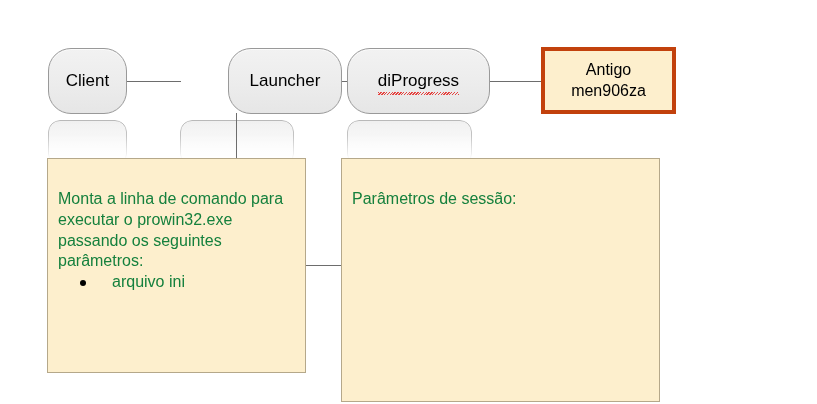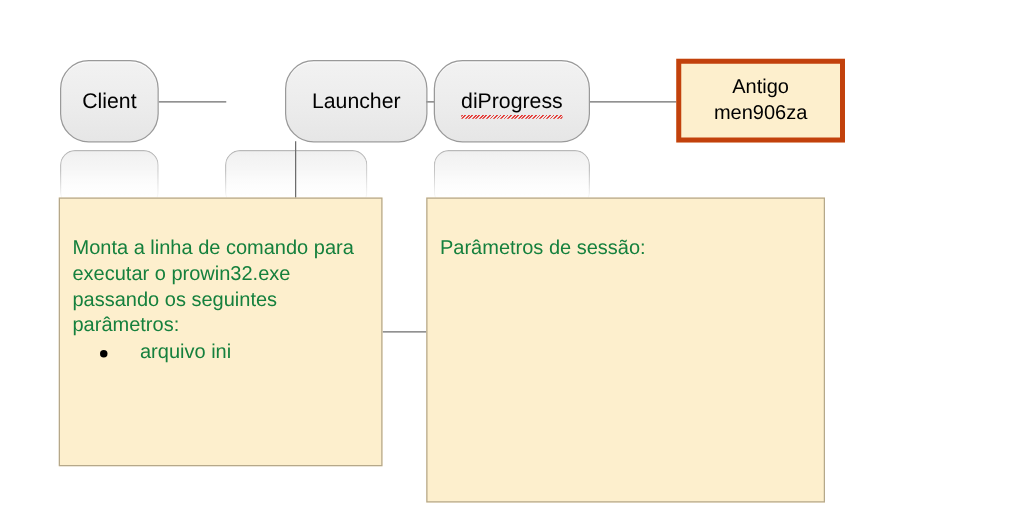--- a/index.html
+++ b/index.html
@@ -140,21 +140,21 @@
   <div class="conn conn-h" style="left:306px; top:265px; width:36px;"></div>
 
   <div class="node node-round" style="left:48px; top:48px; width:79px; height:66px;">
     <span>Client</span>
   </div>
 
   <div class="node node-round" style="left:180px; top:48px; width:114px; height:66px;margin-left:48px;">
     <span>Launcher</span>
   </div>
 
-  <div class="node node-round" style="left:347px; top:48px; width:125px; height:66px;">
+  <div class="node node-round" style="left:347px; top:48px; width:143px; height:66px;">
     <span class="squiggle">diProgress</span>
   </div>
 
   <div class="node node-yellow" style="left:541px; top:47px; width:135px; height:67px; flex-direction:column; line-height:1.30;">
     <span>Antigo</span>
     <span>men906za</span>
   </div>
 
   <div class="note" style="left:47px; top:158px; width:259px; height:215px;">
     <div class="note-inner">

